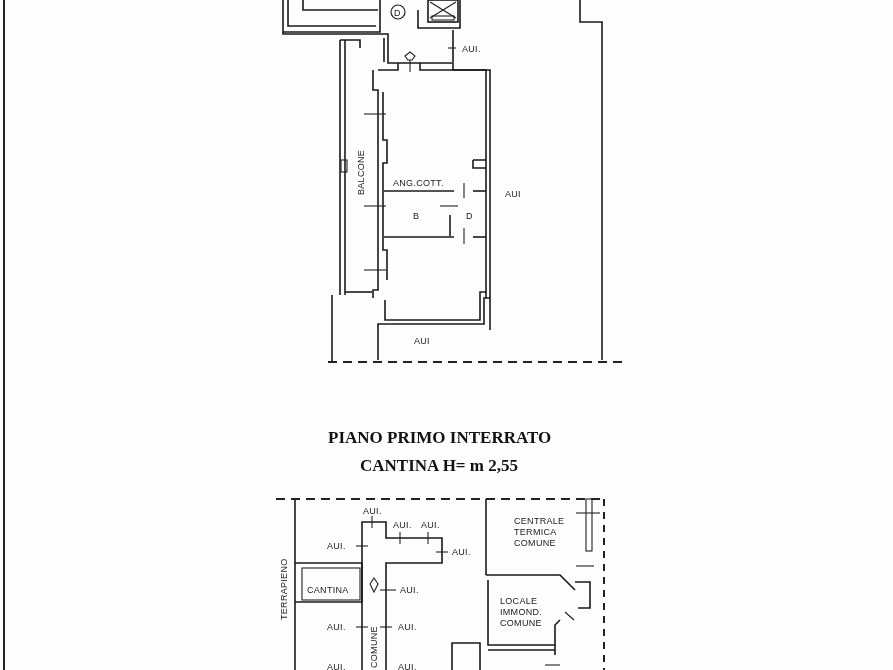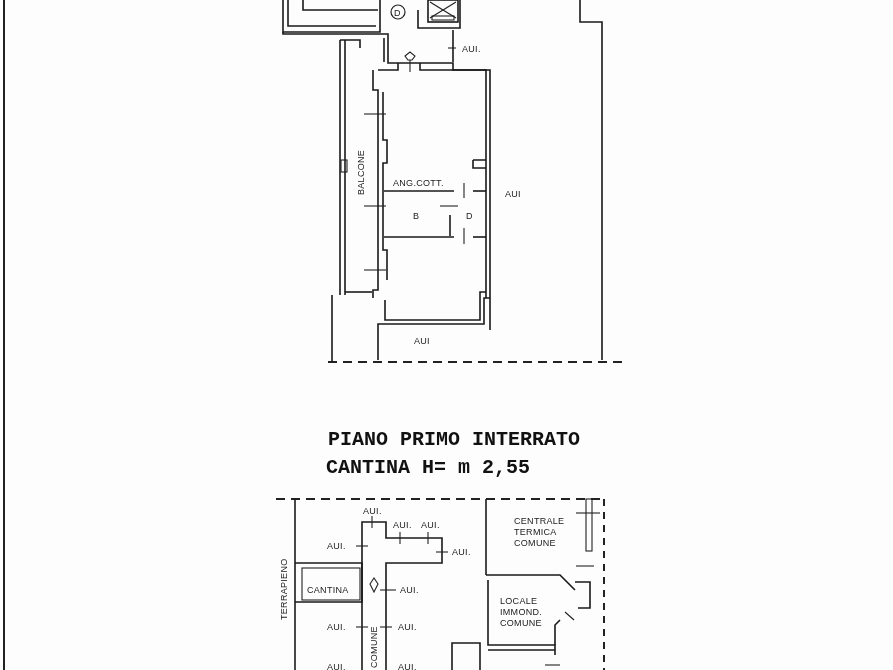--- a/index.html
+++ b/index.html
@@ -2,21 +2,21 @@
 <html><head>
 <meta charset="utf-8">
 <style>
   html, body { margin:0; padding:0; }
   body { width:893px; height:670px; background:#fdfdfd; position:relative; overflow:hidden; font-family:"Liberation Sans", sans-serif; }
   svg#plan { position:absolute; left:0; top:0; }
   .wall { fill:none; stroke:#1a1a1a; stroke-width:1.6; }
   .thin { fill:none; stroke:#222; stroke-width:1.1; }
   .dash { fill:none; stroke:#222; stroke-width:2; stroke-dasharray:9 6; }
   .lbl { font-family:"Liberation Sans", sans-serif; font-size:9px; fill:#1a1a1a; letter-spacing:0.3px; }
-  .title { position:absolute; font-family:Liberation Mono, monospace; font-weight:bold; color:#111; font-size:20px; }
+  .title { position:absolute; font-family:Liberation Serif, serif; font-weight:bold; color:#111; font-size:17px; }
 </style>
 </head>
 <body>
 
 <svg id="plan" width="893" height="670" viewBox="0 0 893 670">
 
   <line x1="4" y1="0" x2="4" y2="670" stroke="#222" stroke-width="2"></line>
 
   <g>
 
@@ -131,13 +131,13 @@
     <text class="lbl" x="500" y="626">COMUNE</text>
     <line class="thin" x1="545" y1="665" x2="560" y2="665"></line>
 
     <path class="wall" d="M452 670 L452 643 L480 643 L480 670"></path>
 
     <line x1="604" y1="499" x2="604" y2="670" stroke="#222" stroke-width="2" stroke-dasharray="7 6"></line>
   </g>
 </svg>
 
 <div class="title" style="left:328px; top:428px;">PIANO PRIMO INTERRATO</div>
-<div class="title" style="left:326px; top:456px;">CANTINA H= m 2,55</div>
+<div class="title" style="left:360px; top:456px;">CANTINA H= m 2,55</div>
 
 </body></html>

